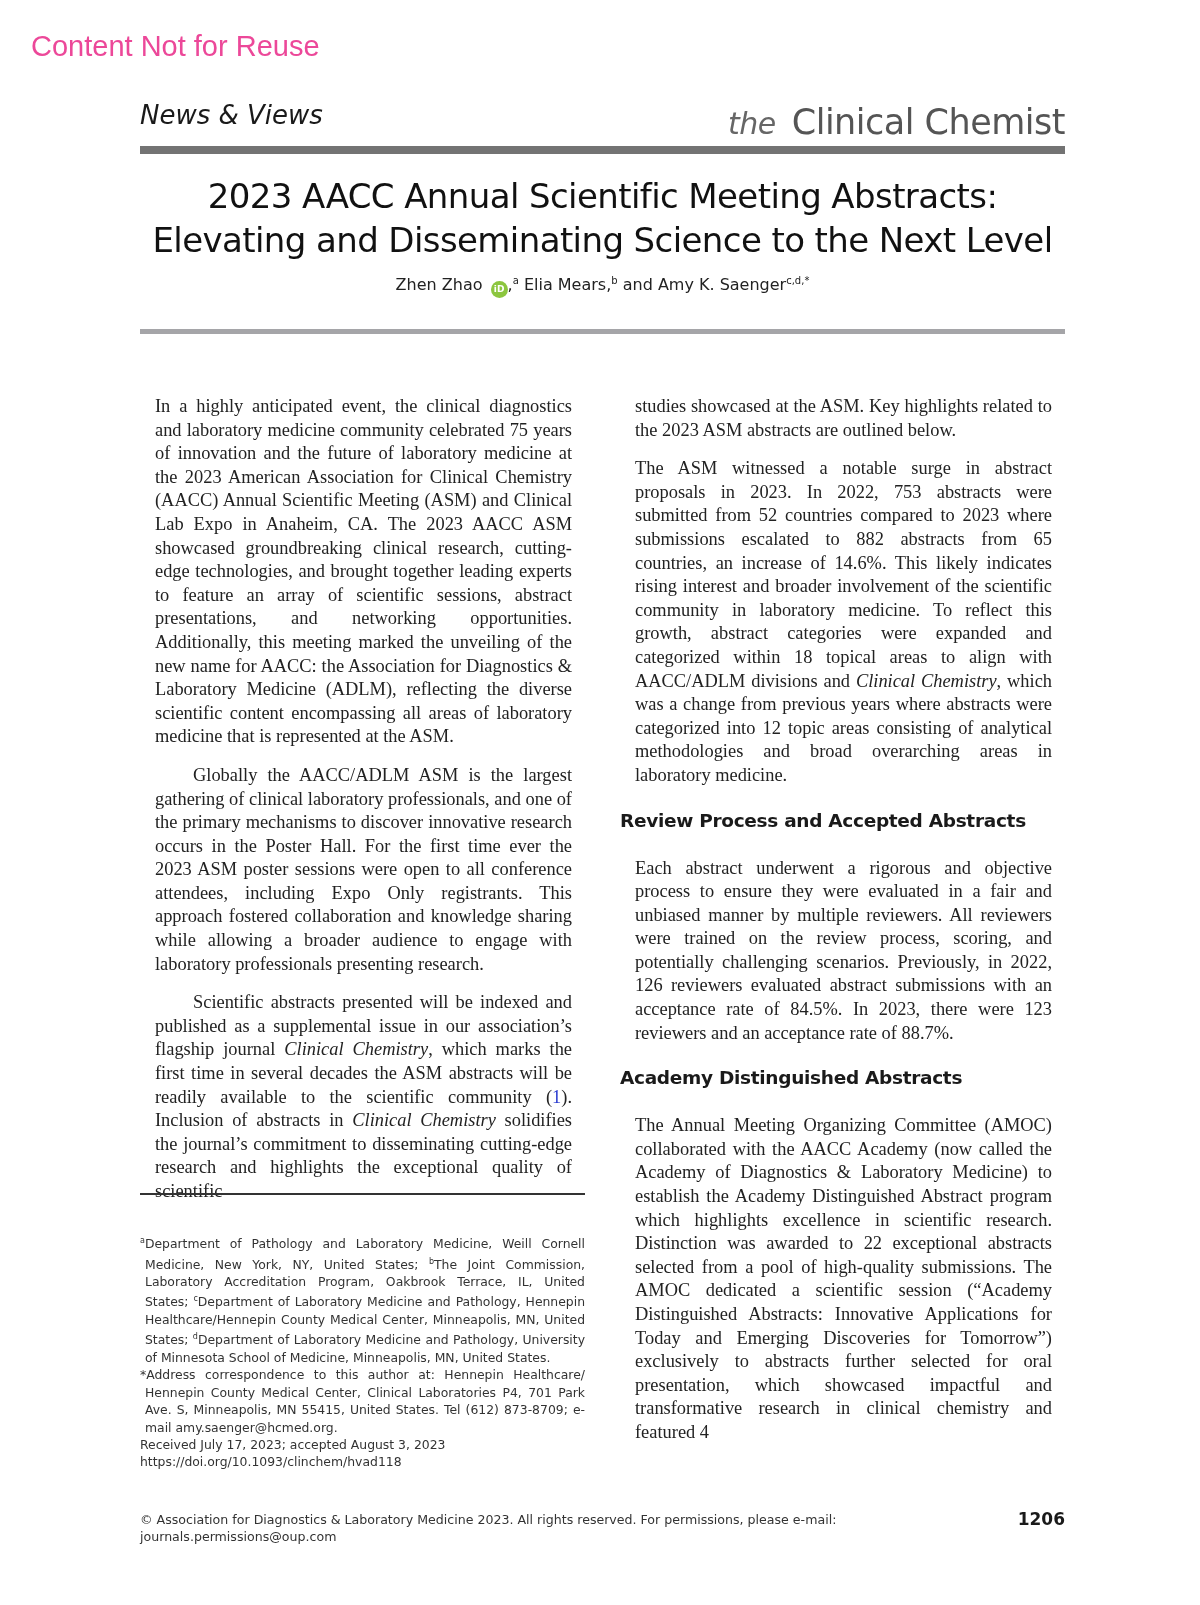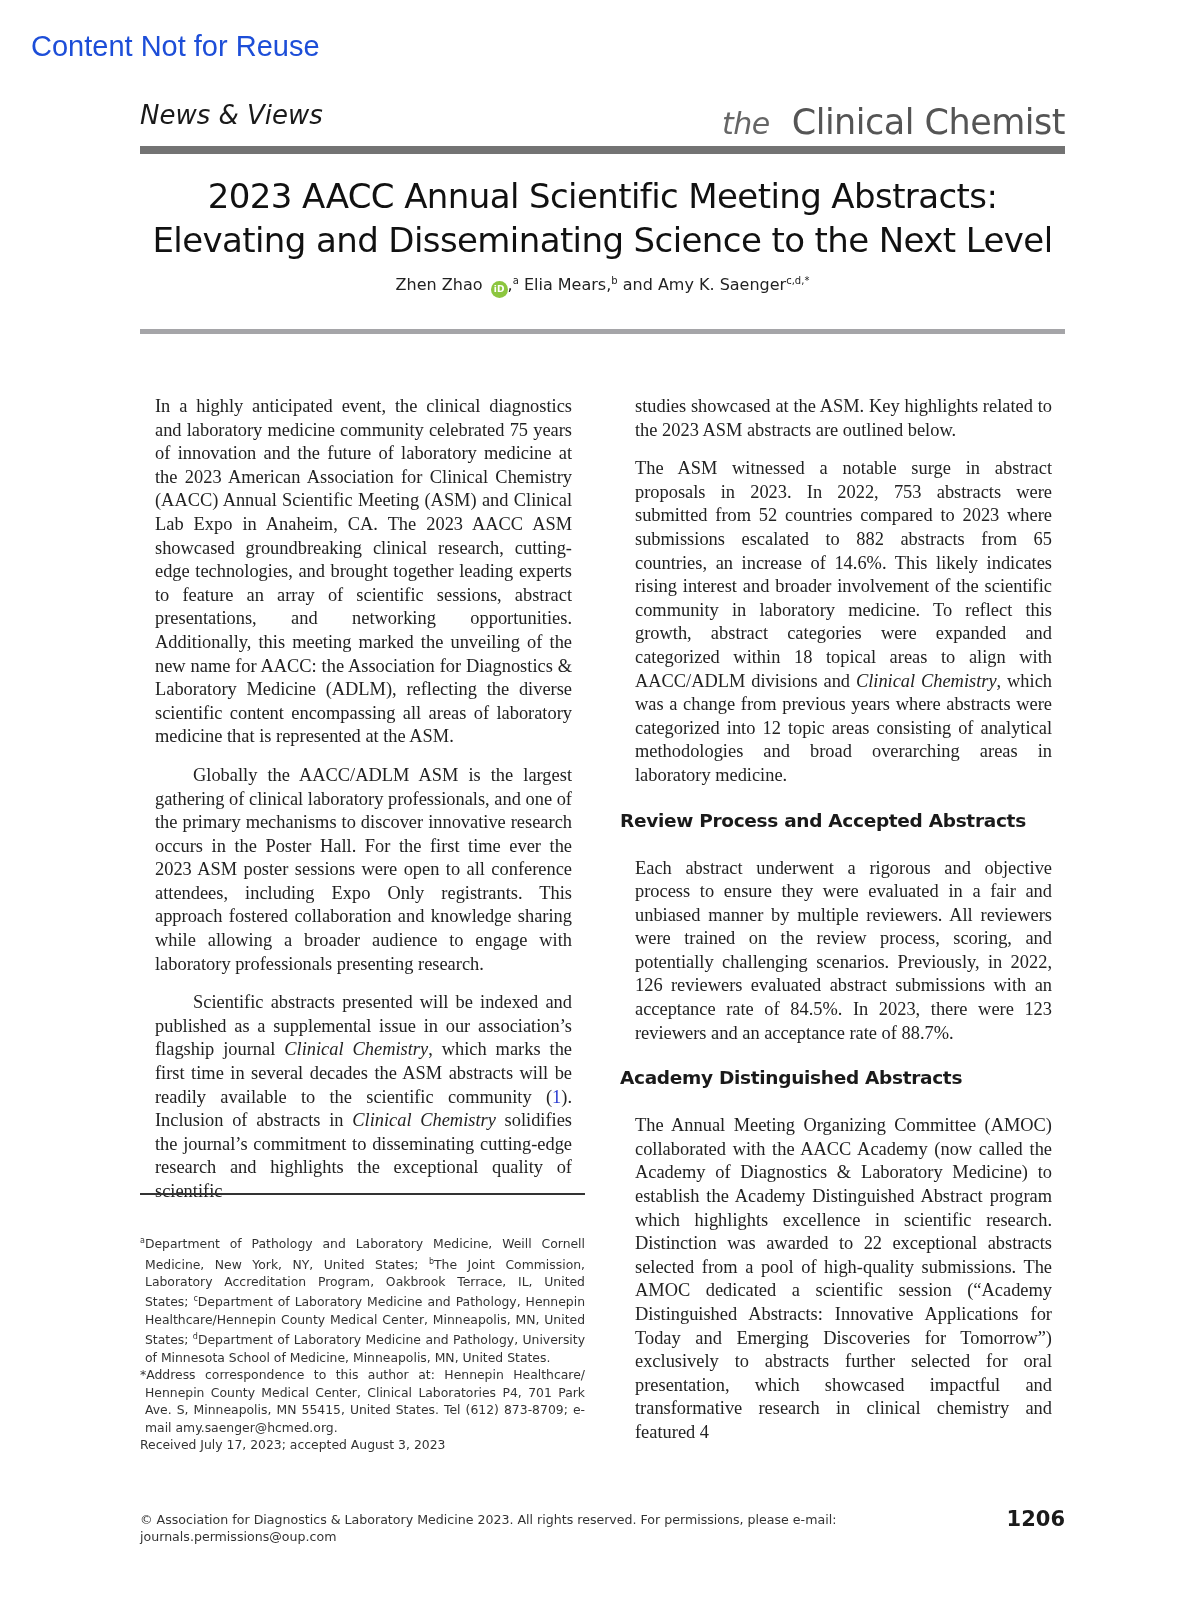--- a/index.html
+++ b/index.html
@@ -1,42 +1,42 @@
 <!DOCTYPE html>
 <html><head>
 <meta charset="utf-8">
 <style>
   html, body { margin: 0; padding: 0; background: #ffffff; }
   body { width: 1200px; height: 1605px; position: relative; overflow: hidden; color: #1a1a1a; }
-  .watermark { position: absolute; left: 31px; top: 30px; font-family: "Liberation Sans", sans-serif; font-size: 29px; color: #1d4ed8; letter-spacing: 0px; }
+  .watermark { position: absolute; left: 31px; top: 30px; font-family: "Liberation Sans", sans-serif; font-size: 29px; color: #ec4899; letter-spacing: 0px; }
   .header { position: absolute; left: 140px; top: 96px; width: 925px; height: 50px; border-bottom: 8px solid #737373; }
   .section-label { position: absolute; left: 0; top: 4px; font-family: "DejaVu Sans", sans-serif; font-style: italic; font-size: 26px; color: #1a1a1a; }
   .journal-logo { position: absolute; right: 0; bottom: 4px; font-family: "DejaVu Sans", sans-serif; font-size: 35px; color: #555; letter-spacing: -0.5px; }
-  .journal-logo .the { font-style: italic; font-size: 30px; color: #666; margin-right: 22px; }
+  .journal-logo .the { font-style: italic; font-size: 30px; color: #666; margin-right: 16px; }
   .title { position: absolute; left: 140px; top: 174px; width: 925px; text-align: center; font-family: "DejaVu Sans", sans-serif; font-size: 34px; line-height: 44px; color: #111; letter-spacing: -0.6px; }
   .authors { position: absolute; left: 140px; top: 275px; width: 925px; text-align: center; font-family: "DejaVu Sans", sans-serif; font-size: 16px; color: #222; }
   .authors sup { font-size: 10px; }
   .orcid { display: inline-block; width: 17px; height: 17px; border-radius: 50%; background: #8cc63f; color: #fff; font-size: 9px; line-height: 17px; text-align: center; vertical-align: -2px; font-weight: bold; margin-left: 3px; }
   .title-rule { position: absolute; left: 140px; top: 329px; width: 925px; height: 5px; background: #a5a5a8; }
   .col { position: absolute; top: 380px; width: 447px; font-family: "Liberation Serif", serif; font-size: 18.4px; line-height: 23.6px; color: #222; text-align: justify; hyphens: auto; }
   .col-left { left: 140px; }
   .col-right { left: 620px; top: 380px; }
   .col p { margin: 15px; }
   .col p.indent { text-indent: 38px; }
   .col em { }
   .ref-link { color: #2a3bd0; }
   .sec-head { font-family: "DejaVu Sans", sans-serif; font-weight: bold; font-size: 18.5px; line-height: 25px; color: #1a1a1a; text-align: left; margin: 20px 0 24px 0; letter-spacing: -0.3px; }
   .footnote-rule { position: absolute; left: 140px; top: 1193px; width: 445px; height: 2px; background: #333; }
   .footnotes { position: absolute; left: 140px; top: 1232px; width: 445px; font-family: "DejaVu Sans", sans-serif; font-size: 12.4px; line-height: 17.4px; color: #333; text-align: justify; }
   .footnotes p { margin: 0; }
   .footnotes .hang { padding-left: 5px; text-indent: -5px; }
   .footnotes sup { font-size: 8px; }
   .footer { position: absolute; left: 140px; top: 1511px; width: 925px; font-family: "DejaVu Sans", sans-serif; font-size: 12.6px; line-height: 17px; color: #333; }
   .footer .copyright { width: 740px; }
-  .footer .page-number { position: absolute; right: 0; top: 0; font-weight: bold; font-size: 21px; color: #1a1a1a; }
+  .footer .page-number { position: absolute; right: 0; top: 0; font-weight: bold; font-size: 17px; color: #1a1a1a; }
 </style>
 </head>
 <body>
 
 <div class="watermark">Content Not for Reuse</div>
 
 <div class="header">
   <div class="section-label">News &amp; Views</div>
   <div class="journal-logo">
     <span class="the">the</span><span>Clinical Chemist</span>
@@ -70,18 +70,19 @@
   <div class="sec-head">Academy Distinguished Abstracts</div>
   <p>The Annual Meeting Organizing Committee (AMOC) collaborated with the AACC Academy (now called the Academy of Diagnostics &amp; Laboratory Medicine) to establish the Academy Distinguished Abstract program which highlights excellence in scientific research. Distinction was awarded to 22 exceptional abstracts selected from a pool of high-quality submissions. The AMOC dedicated a scientific session (“Academy Distinguished Abstracts: Innovative Applications for Today and Emerging Discoveries for Tomorrow”) exclusively to abstracts further selected for oral presentation, which showcased impactful and transformative research in clinical chemistry and featured 4</p>
 </div>
 
 <div class="footnote-rule"></div>
 
 <div class="footnotes">
   <p class="hang"><sup>a</sup><span>Department of Pathology and Laboratory Medicine, Weill Cornell Medicine, New York, NY, United States; </span><sup>b</sup><span>The Joint Commission, Laboratory Accreditation Program, Oakbrook Terrace, IL, United States; </span><sup>c</sup><span>Department of Laboratory Medicine and Pathology, Hennepin Healthcare/Hennepin County Medical Center, Minneapolis, MN, United States; </span><sup>d</sup><span>Department of Laboratory Medicine and Pathology, University of Minnesota School of Medicine, Minneapolis, MN, United States.</span></p>
   <p class="hang">*Address correspondence to this author at: Hennepin Healthcare/ Hennepin County Medical Center, Clinical Laboratories P4, 701 Park Ave. S, Minneapolis, MN 55415, United States. Tel (612) 873-8709; e-mail amy.saenger@hcmed.org.</p>
   <p>Received July 17, 2023; accepted August 3, 2023</p>
+  <p>https://doi.org/10.1093/clinchem/hvad118</p>
 </div>
 
 <div class="footer">
   <div class="copyright">© Association for Diagnostics &amp; Laboratory Medicine 2023. All rights reserved. For permissions, please e-mail: journals.permissions@oup.com</div>
   <div class="page-number">1206</div>
 </div>
 
 </body></html>

